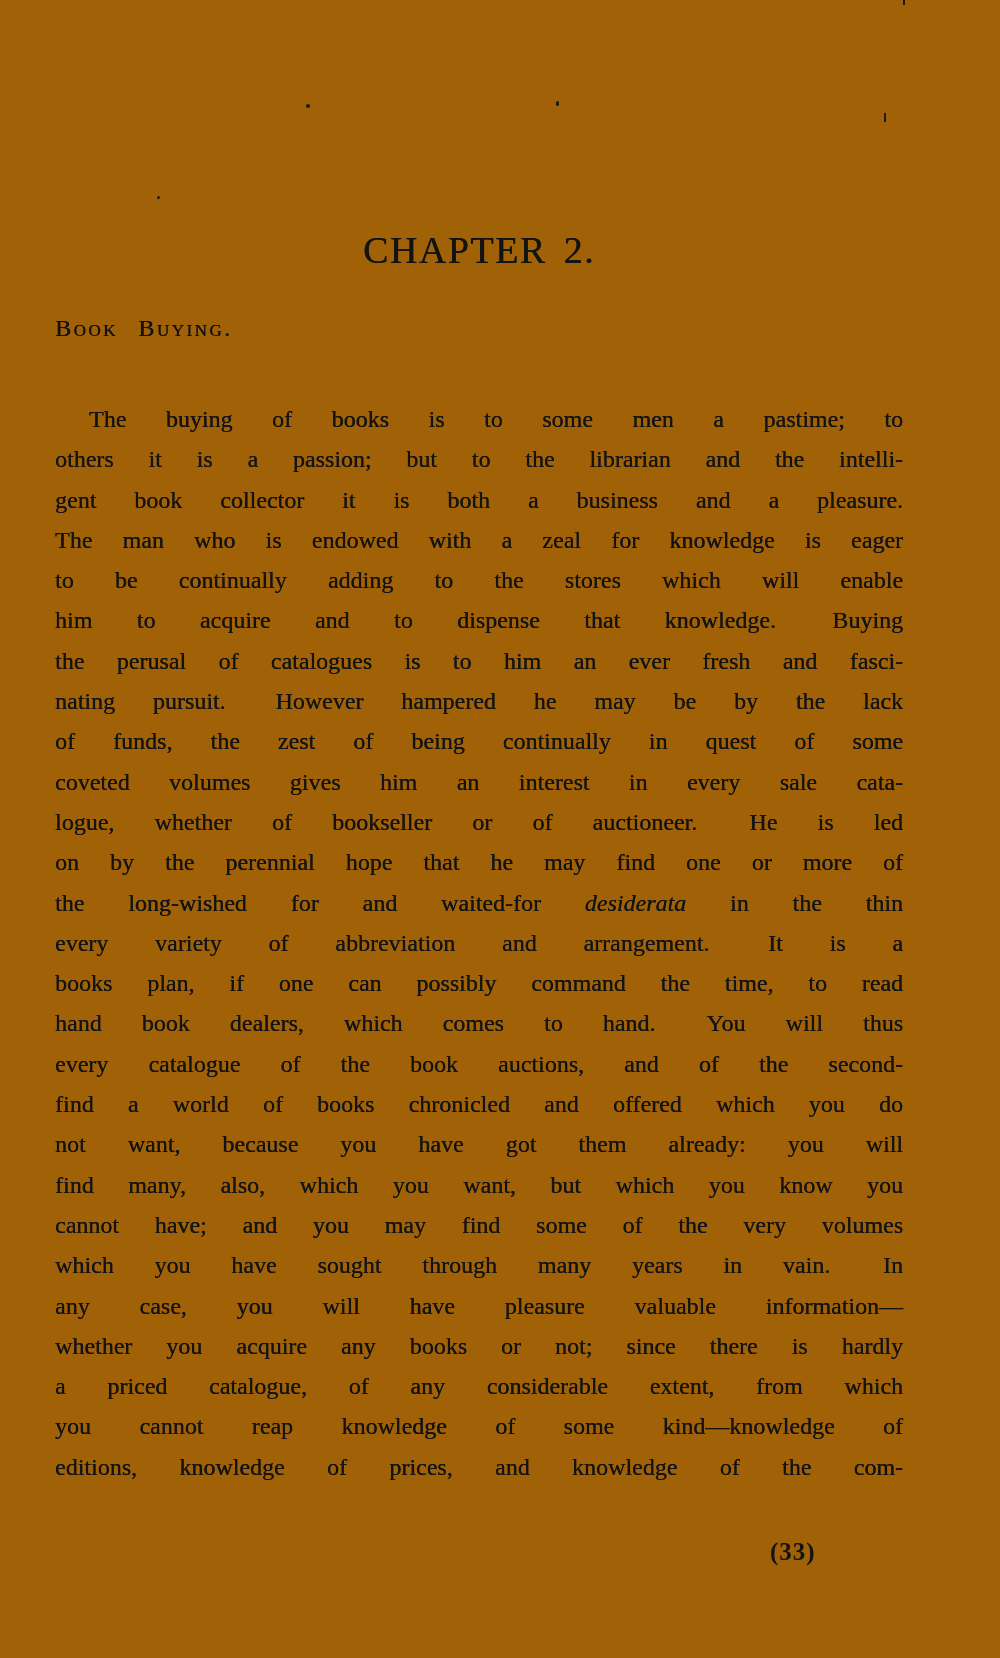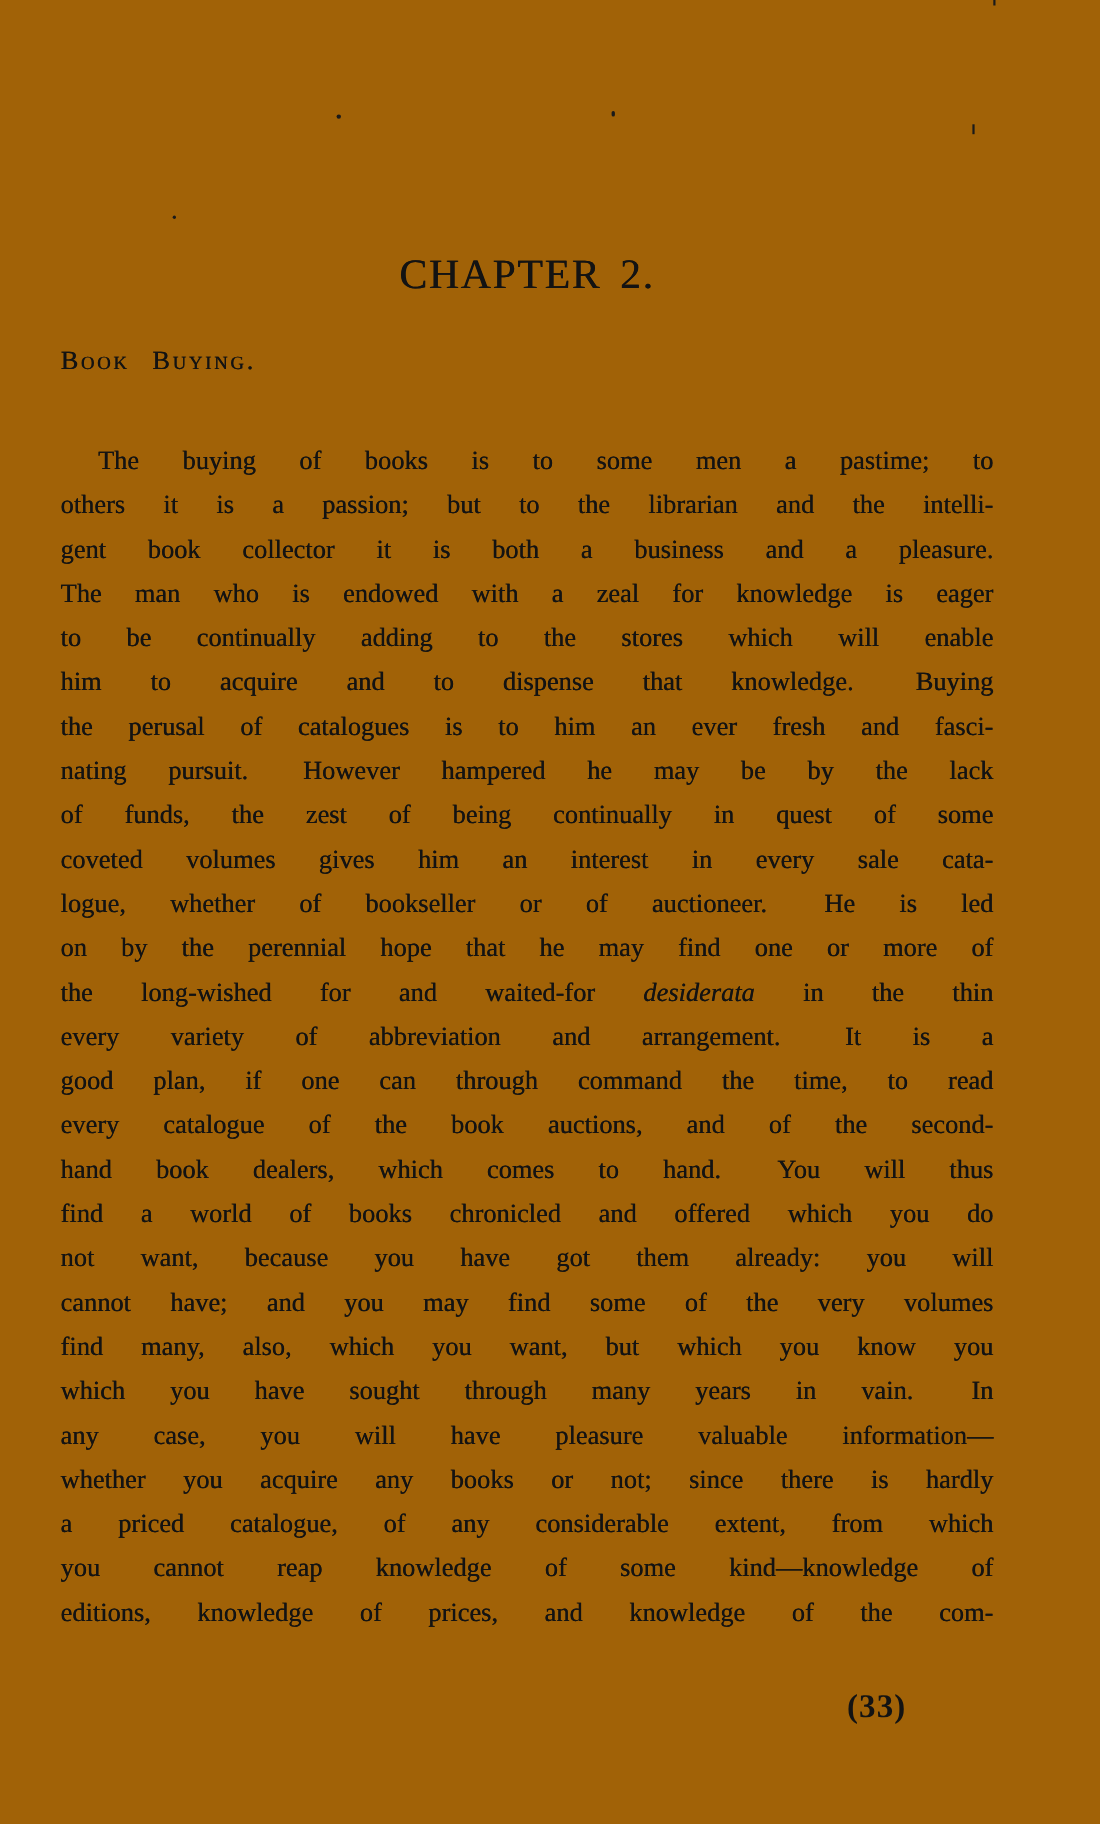--- a/index.html
+++ b/index.html
@@ -61,21 +61,21 @@
   .body-line.indent {
     padding-left: 34px;
   }
   .body-line .italic {
     font-style: italic;
   }
   .page-number {
     position: absolute;
     top: 1536px;
     left: 770px;
-    font-size: 30px;
+    font-size: 25px;
     line-height: 32px;
     font-weight: bold;
     letter-spacing: 1px;
   }
   .scan-speck {
     position: absolute;
     background: #1a1a1a;
   }
   .speck-1 { left: 306px; top: 104px; width: 4px; height: 4px; border-radius: 2px; }
   .speck-2 { left: 556px; top: 101px; width: 3px; height: 5px; border-radius: 1.5px; }
@@ -100,27 +100,27 @@
       <div class="body-line"><span>to be continually adding to the stores which will enable</span></div>
       <div class="body-line"><span>him to acquire and to dispense that knowledge.  Buying</span></div>
       <div class="body-line"><span>the perusal of catalogues is to him an ever fresh and fasci-</span></div>
       <div class="body-line"><span>nating pursuit.  However hampered he may be by the lack</span></div>
       <div class="body-line"><span>of funds, the zest of being continually in quest of some</span></div>
       <div class="body-line"><span>coveted volumes gives him an interest in every sale cata-</span></div>
       <div class="body-line"><span>logue, whether of bookseller or of auctioneer.  He is led</span></div>
       <div class="body-line"><span>on by the perennial hope that he may find one or more of</span></div>
       <div class="body-line"><span>the long-wished for and waited-for </span><span class="italic">desiderata</span><span> in the thin</span></div>
       <div class="body-line"><span>every variety of abbreviation and arrangement.  It is a</span></div>
-      <div class="body-line"><span>good plan, if one can through command the time, to read</span></div>
+      <div class="body-line"><span>books plan, if one can possibly command the time, to read</span></div>
+      <div class="body-line"><span>hand book dealers, which comes to hand.  You will thus</span></div>
       <div class="body-line"><span>every catalogue of the book auctions, and of the second-</span></div>
-      <div class="body-line"><span>hand book dealers, which comes to hand.  You will thus</span></div>
       <div class="body-line"><span>find a world of books chronicled and offered which you do</span></div>
       <div class="body-line"><span>not want, because you have got them already: you will</span></div>
+      <div class="body-line"><span>find many, also, which you want, but which you know you</span></div>
       <div class="body-line"><span>cannot have; and you may find some of the very volumes</span></div>
-      <div class="body-line"><span>find many, also, which you want, but which you know you</span></div>
       <div class="body-line"><span>which you have sought through many years in vain.  In</span></div>
       <div class="body-line"><span>any case, you will have pleasure valuable information—</span></div>
       <div class="body-line"><span>whether you acquire any books or not; since there is hardly</span></div>
       <div class="body-line"><span>a priced catalogue, of any considerable extent, from which</span></div>
       <div class="body-line"><span>you cannot reap knowledge of some kind—knowledge of</span></div>
       <div class="body-line"><span>editions, knowledge of prices, and knowledge of the com-</span></div>
     </div>
 
   <div class="page-number">(33)</div>
 

